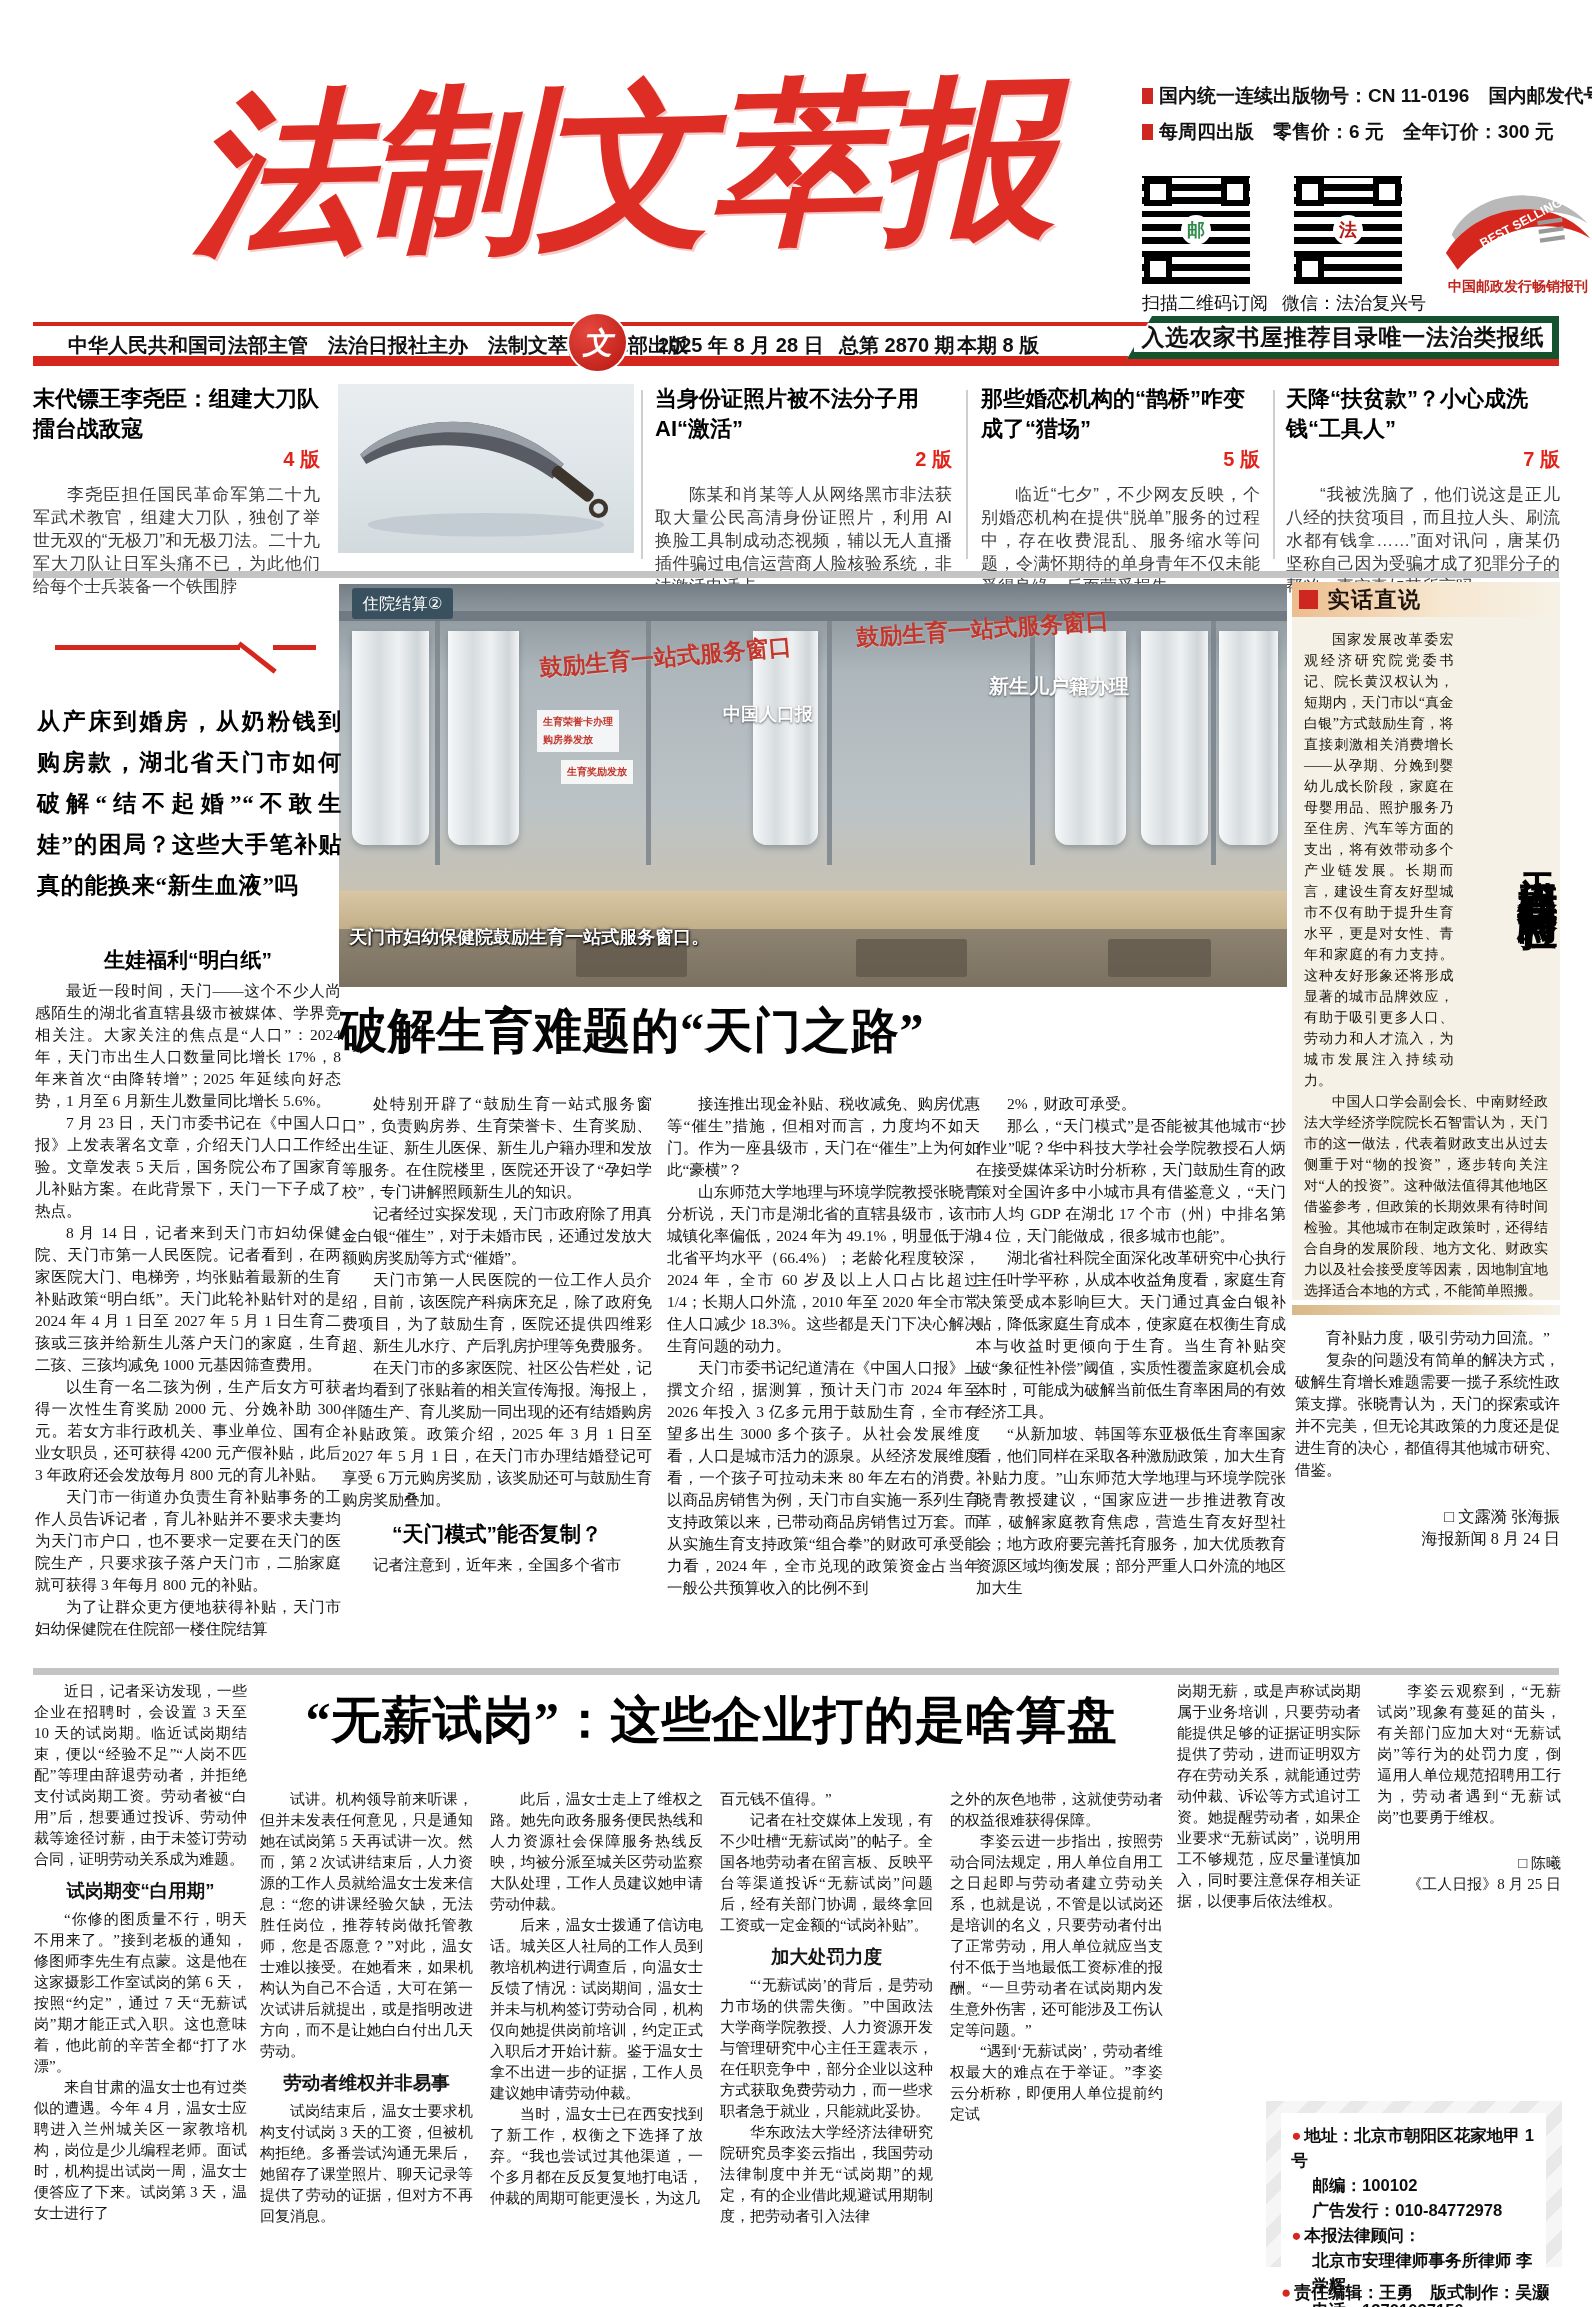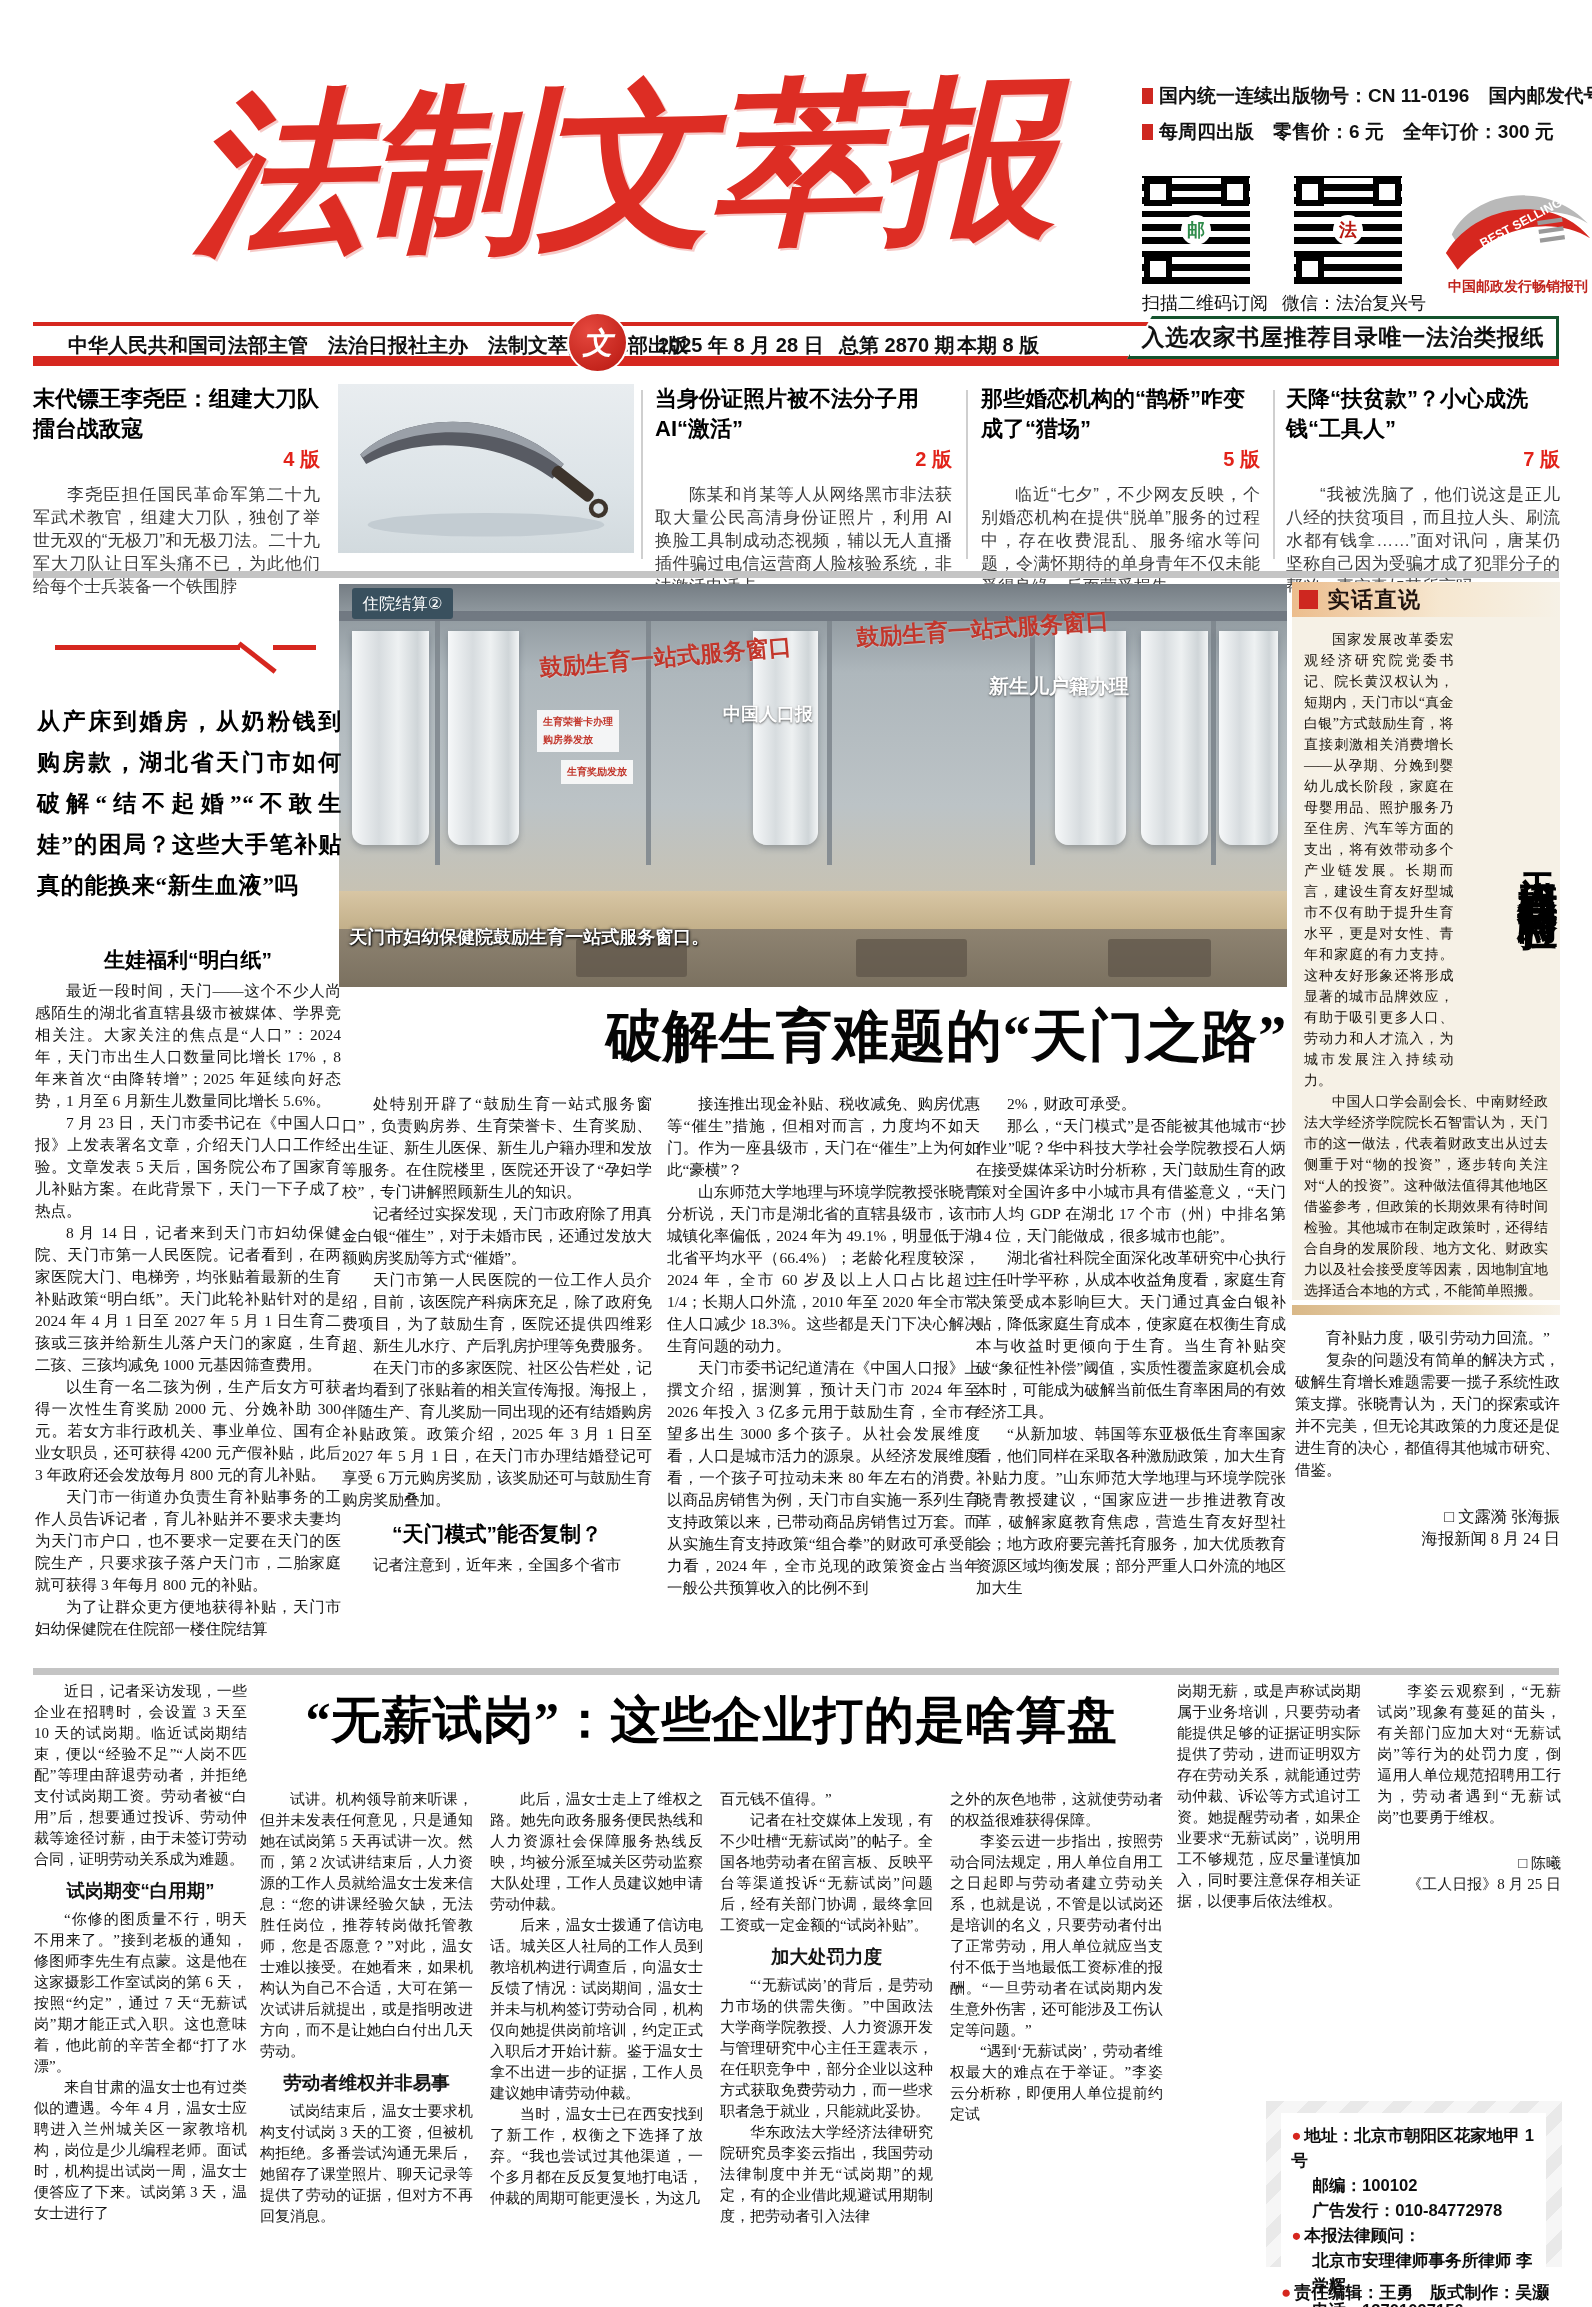--- a/index.html
+++ b/index.html
@@ -37,21 +37,21 @@
 
   
   .infobar{ left:33px; top:322px; width:1526px; height:44px; font-family:"Liberation Sans","DejaVu Sans",sans-serif;}
   .infobar .topline{ position:absolute; left:0; right:0; top:0; height:3.7px; background:#d6271f;}
   .infobar .botline{ position:absolute; left:0; right:0; bottom:0; height:10.3px; background:#d6271f;}
   .infobar .txt{ position:absolute; top:10.3px; font-size:20px; font-weight:bold; color:#111; white-space:nowrap;}
   .mast-logo{ position:absolute; left:534px; top:-10.3px; width:61px; height:61px; border-radius:50%;
     background:radial-gradient(circle at 35% 30%, #e5483e, #b7160f); border:2.2px solid #fff;
     color:#fff; text-align:center; line-height:58px; font-size:30px; font-style:italic; font-weight:bold; z-index:2;}
   .promo{ position:absolute; right:0; top:-6px; width:432px; height:43px; background:#fff;
-    border:3px solid #14532d; clip-path:polygon(25px 0,100% 0,100% 100%,0 100%);
+    border:7px solid #14532d; clip-path:polygon(25px 0,100% 0,100% 100%,0 100%);
     display:flex; align-items:center; justify-content:center; z-index:1;}
   .promo span{ font-size:23px; font-weight:bold; color:#111; letter-spacing:0.7px; white-space:nowrap;}
 
   
   .teasers{ left:33px; top:384px; width:1526px; height:186px; }
   .teaser{ position:absolute; top:0; }
   .teaser .t{ font-size:22px; line-height:30px; font-weight:bold; color:#000; font-family:"Liberation Sans","DejaVu Sans",sans-serif;}
   .teaser .pg{ text-align:right; color:#e2231a; font-size:20px; font-weight:bold; margin-top:1.5px; font-family:"Liberation Sans","DejaVu Sans",sans-serif;}
   .teaser .b{ font-size:17px; line-height:23px; color:#3c3c3c; text-align:justify; text-indent:2em; margin-top:10.3px; font-family:"Liberation Sans","DejaVu Sans",sans-serif;}
   .vdiv{ position:absolute; top:6px; width:1.5px; height:169px; background:#cfcfcf;}
@@ -72,21 +72,21 @@
     padding:3px 6px; line-height:18px; font-family:"Liberation Sans","DejaVu Sans",sans-serif; white-space:nowrap;}
   .hang{ position:absolute; left:13.3px; top:4.4px; background:#39505e; color:#fff; font-size:16.3px; padding:4.4px 10.3px;
     font-family:"Liberation Sans","DejaVu Sans",sans-serif; border-radius:3px; white-space:nowrap;}
   .counter{ position:absolute; left:0; right:0; bottom:58px; height:38px; background:linear-gradient(180deg,#d8c6a4,#c3b08a);}
   .counter2{ position:absolute; left:0; right:0; bottom:0; height:58px; background:linear-gradient(180deg,#8e8371,#7b7160);}
   .deskbox{ position:absolute; bottom:10.3px; height:38px; background:#5f564a; opacity:.75; border-radius:3px;}
   .caption{ position:absolute; left:10.3px; bottom:38px; color:#fff; font-size:18px; font-weight:bold;
     font-family:"Liberation Sans","DejaVu Sans",sans-serif; text-shadow:0 0 3.7px #000,0.7px 0.7px 1.5px #000; white-space:nowrap;}
 
   
-  .headline{ left:339px; top:999px; width:948px; text-align:right; font-size:56px; font-weight:bold;
+  .headline{ left:339px; top:999px; width:948px; text-align:left; font-size:48px; font-weight:bold;
     color:#050505; letter-spacing:0.7px; white-space:nowrap; }
   .col{ font-size:15.5px; line-height:22px; text-align:justify; color:#141414;}
   .col p{ text-indent:2em; }
   .subhead{ text-align:center; font-weight:bold; font-size:21px; margin:12px 0 9px;
     font-family:"Liberation Sans","DejaVu Sans",sans-serif; color:#000;}
   .deco{ left:55px; top:636px; width:259px; height:47px;}
   .deco .l1{ position:absolute; left:0; top:9px; width:185px; height:5.2px; background:#d6271f;}
   .deco .l2{ position:absolute; left:179px; top:19px; width:46px; height:5.2px; background:#d6271f; transform:rotate(38deg);}
   .deco .l3{ position:absolute; left:218px; top:9px; width:43px; height:5.2px; background:#d6271f;}
   .intro{ left:37px; top:701px; width:305px; font-size:23px; line-height:41px; font-weight:bold;

